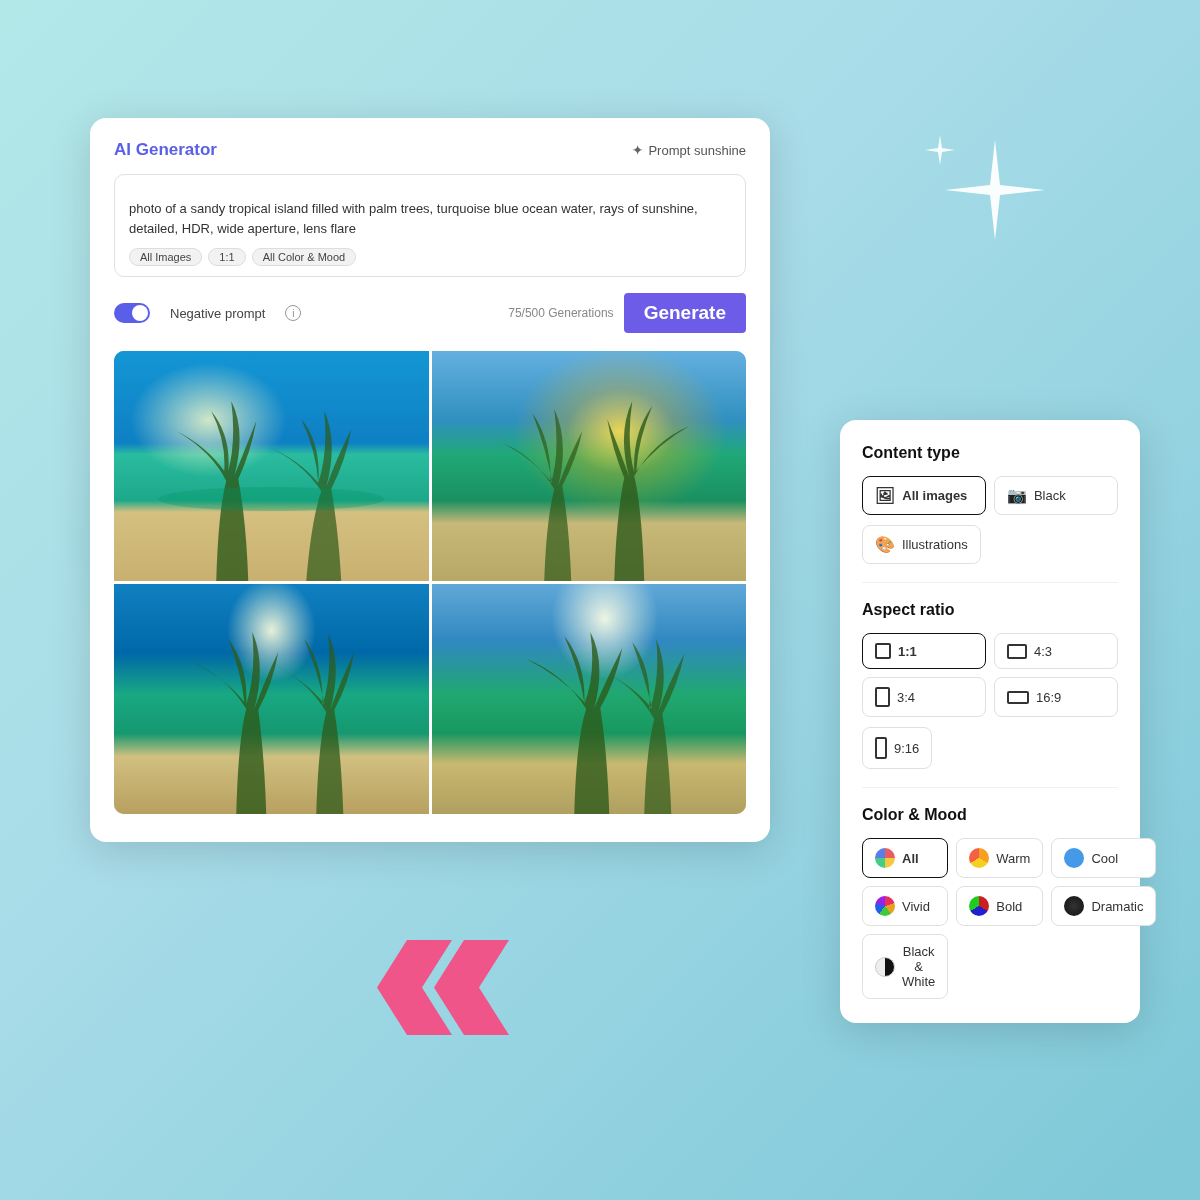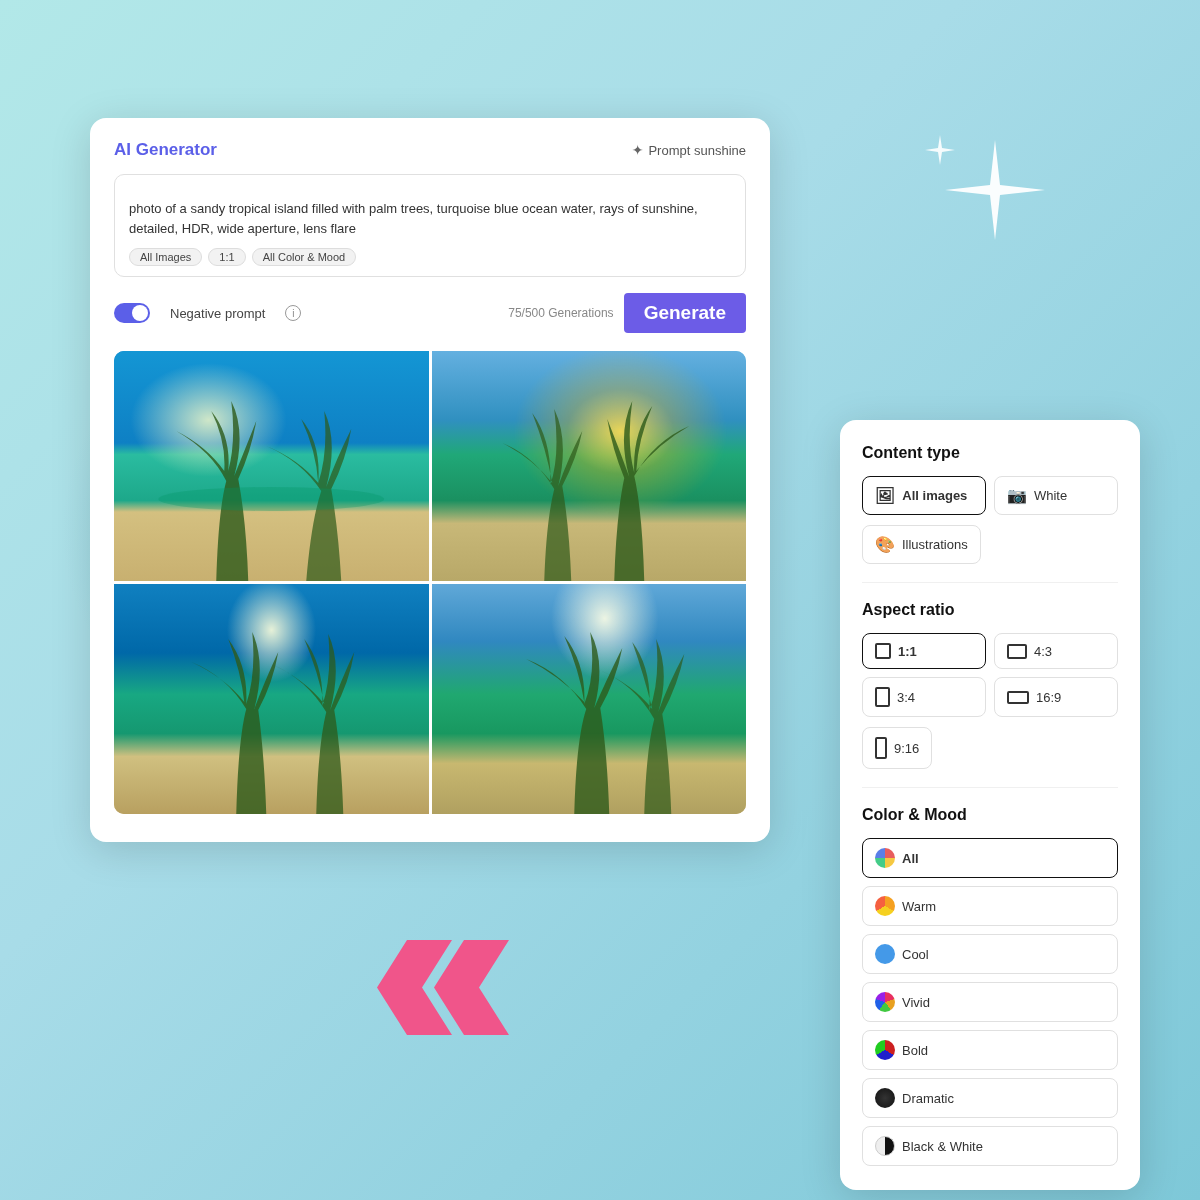--- a/index.html
+++ b/index.html
@@ -340,21 +340,21 @@
     .mood-warm { background: conic-gradient(#f5a020 0deg 120deg, #f5d020 120deg 240deg, #f56040 240deg 360deg); }
     .mood-cool { background: #4499e8; }
     .mood-vivid { background: conic-gradient(#e83060 0deg 72deg, #e8a020 72deg 144deg, #40c840 144deg 216deg, #2060e8 216deg 288deg, #9820e8 288deg 360deg); }
     .mood-natural { background: radial-gradient(circle, #f0d8b0 0%, #d8c090 100%); border: 1px solid #ddd; }
     .mood-bold { background: conic-gradient(#cc2020 0deg 120deg, #2020cc 120deg 240deg, #20cc20 240deg 360deg); }
     .mood-dramatic { background: radial-gradient(circle, #333 0%, #111 100%); }
     .mood-bw { background: conic-gradient(#111 0deg 180deg, #eee 180deg 360deg); border: 1px solid #ccc; }
 
     .color-mood-grid {
       display: grid;
-      grid-template-columns: 1fr;
+      grid-template-columns: 1fr 1fr 1fr;
       gap: 8px;
     }
 
     .controls-right {
       display: flex;
       align-items: center;
       gap: 10px;
     }
   </style>
 </head>
@@ -441,21 +441,21 @@
 
   <div class="section-title">Content type</div>
 
   <div class="option-grid">
     <button class="option-btn active">
       <span style="font-size:16px;">🖼</span>
       <span>All images</span>
     </button>
     <button class="option-btn">
       <span style="font-size:16px;">📷</span>
-      <span>White</span>
+      <span>Black</span>
     </button>
   </div>
   <div>
     <button class="option-btn single">
       <span style="font-size:16px;">🎨</span>
       <span>Illustrations</span>
     </button>
   </div>
 
   <div class="section-divider"></div>

